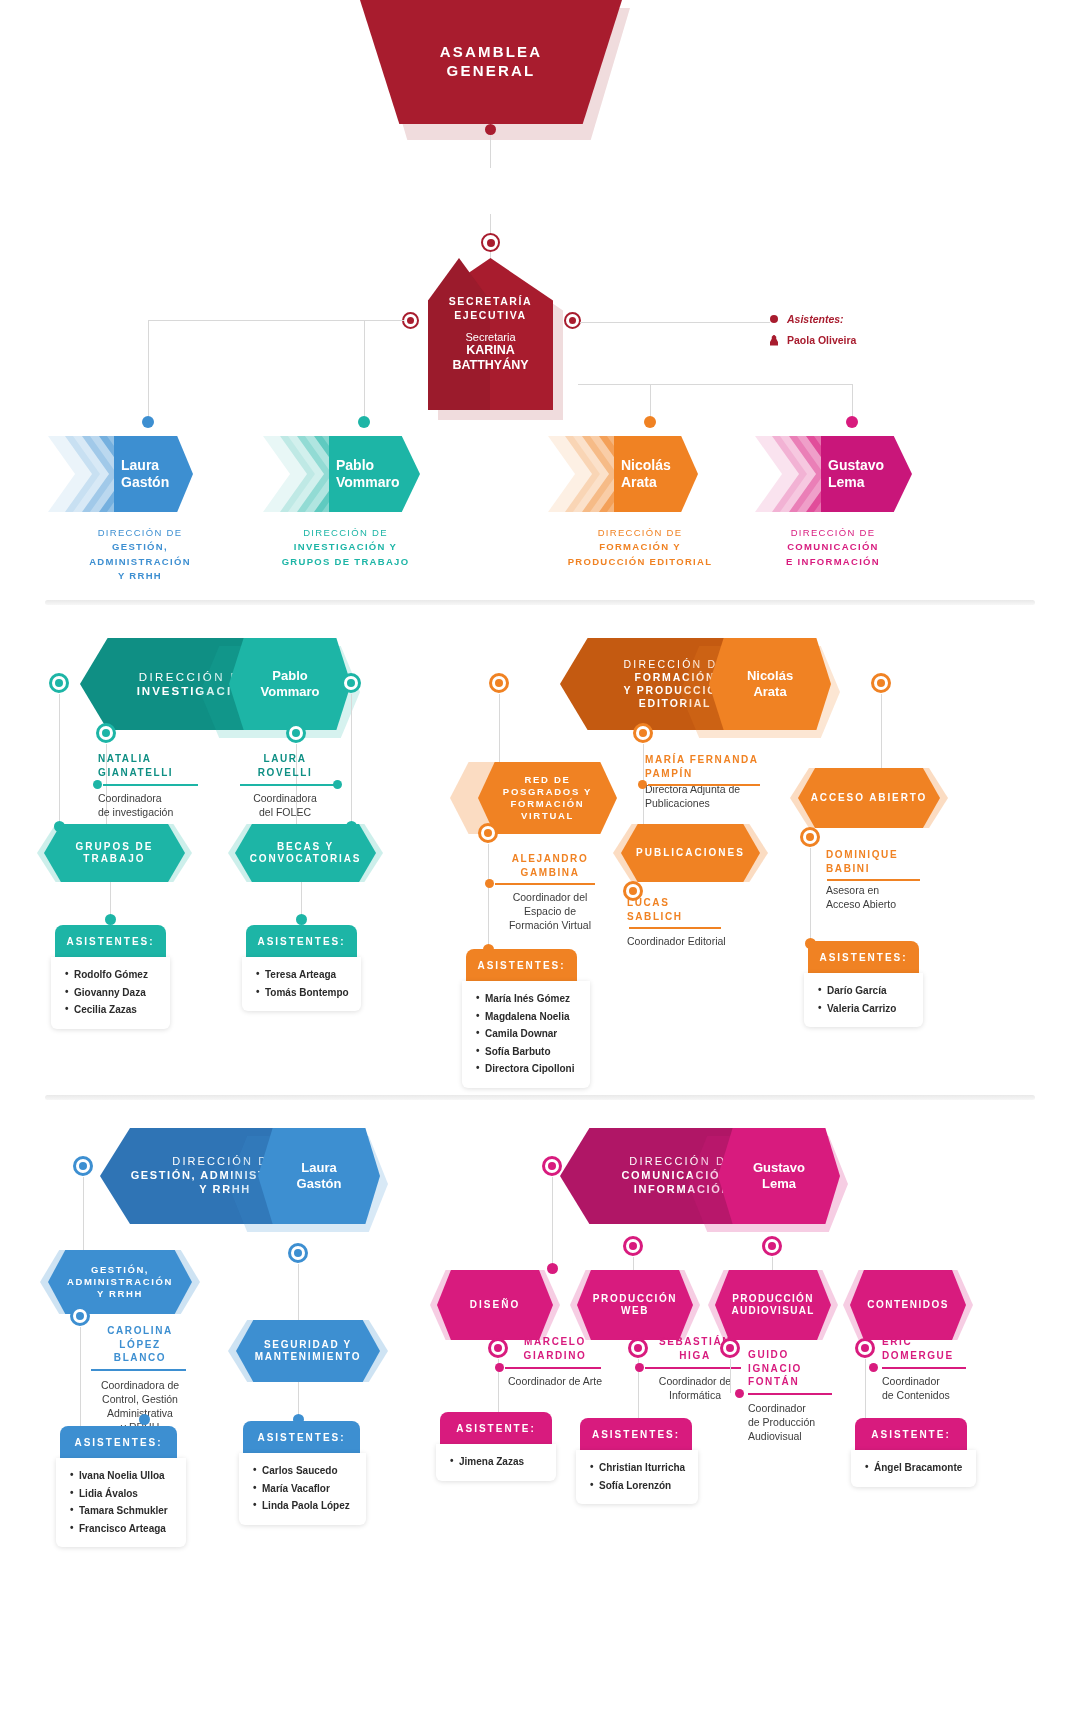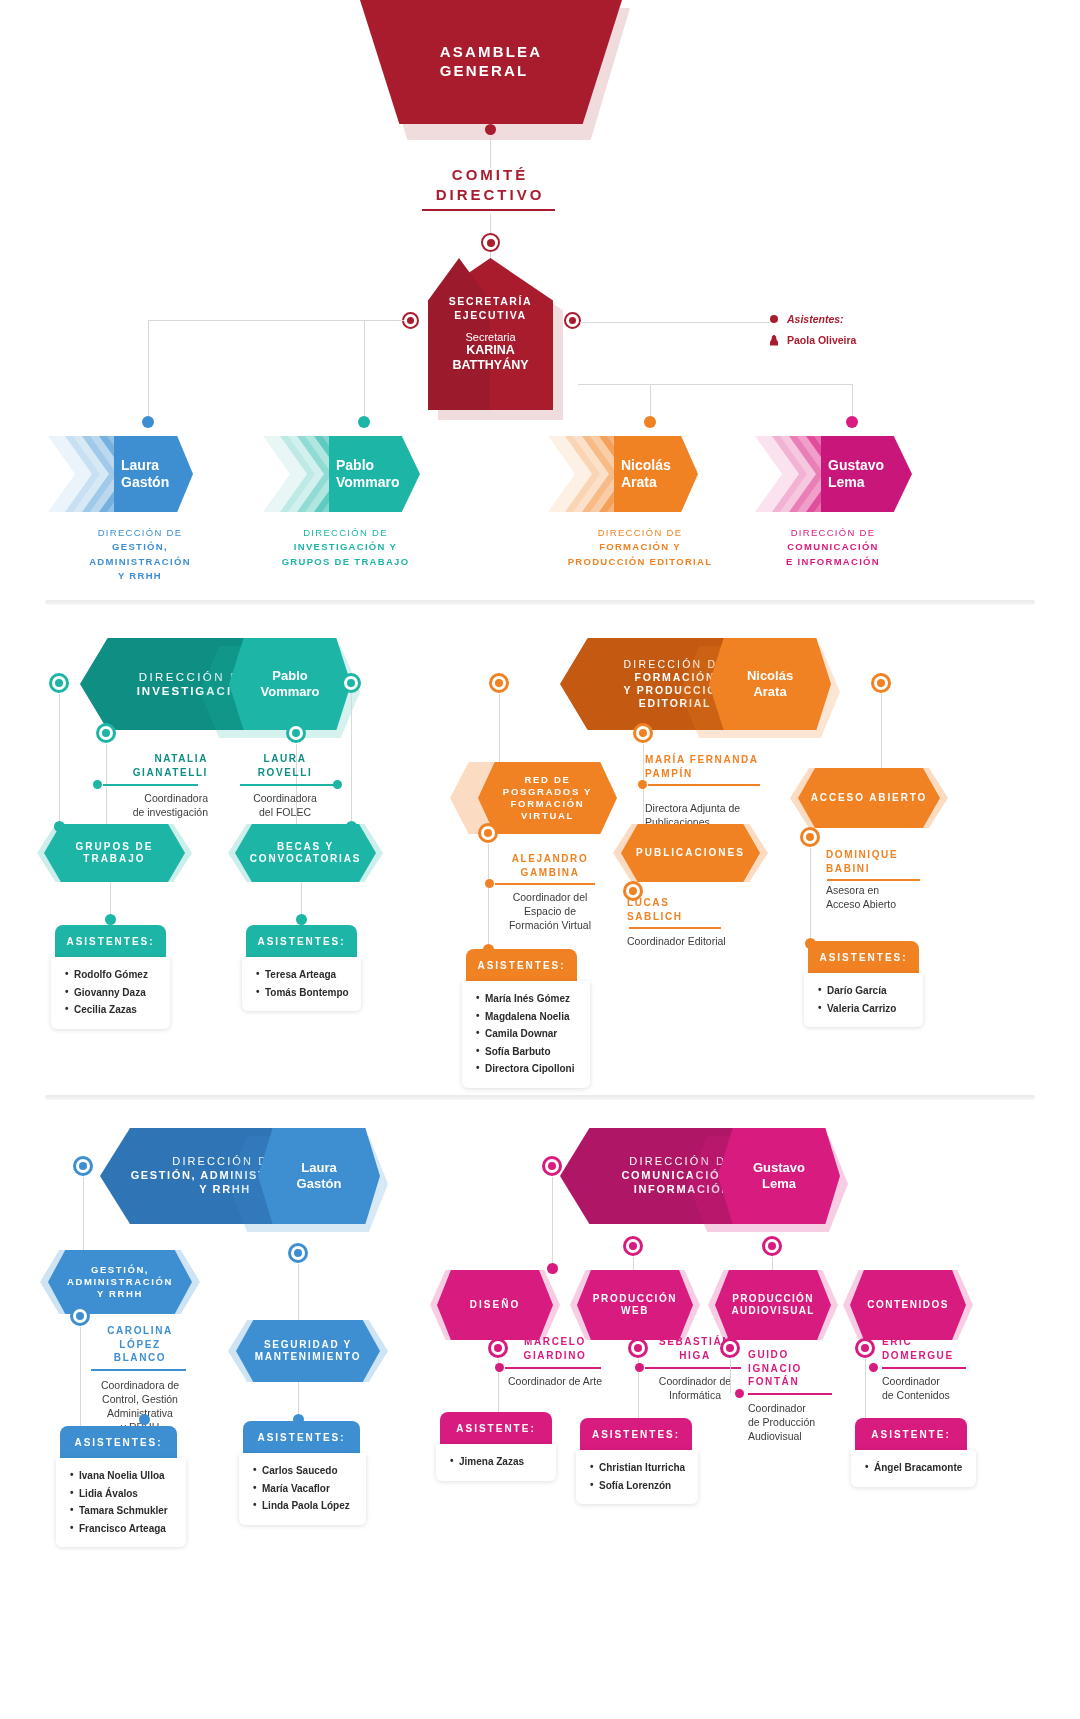--- a/index.html
+++ b/index.html
@@ -14,21 +14,21 @@
   .hexH { 
     clip-path: polygon(12% 0%, 88% 0%, 100% 50%, 88% 100%, 12% 100%, 0% 50%);
     display:flex; align-items:center; justify-content:center; text-align:center;
   }
   .hexV { 
     clip-path: polygon(50% 0%, 100% 28%, 100% 100%, 0% 100%, 0% 28%);
     display:flex; flex-direction:column; align-items:center; justify-content:center; text-align:center;
   }
   .trap {
     clip-path: polygon(0% 0%, 100% 0%, 85% 100%, 15% 100%);
-    display:flex; align-items:center; justify-content:center; text-align:left;
+    display:flex; align-items:center; justify-content:center; text-align:center;
   }
   .arrowR {
     clip-path: polygon(0% 0%, 80% 0%, 100% 50%, 80% 100%, 0% 100%);
   }
   .chev {
     clip-path: polygon(0% 0%, 48% 0%, 100% 50%, 48% 100%, 0% 100%, 52% 50%);
   }
   .rtab { border-radius:8px 8px 0 0; display:flex; align-items:center; justify-content:center; }
   .card { background:#fff; box-shadow:0 1px 5px rgba(0,0,0,.13); border-radius:0 0 6px 6px; }
 
@@ -64,27 +64,20 @@
   <div class="abs trap" style="left:360px;top:0px;width:262px;height:124px;background:#a81c2e;flex-direction:column;">
     <div class="ttl" style="font-size:15px;">
       <div>ASAMBLEA</div>
       <div>GENERAL</div>
     </div>
   </div>
 
   <div class="line lineV" style="left:490px;top:128px;height:40px;"></div>
   <div class="dot" style="left:485px;top:124px;width:11px;height:11px;background:#a81c2e;"></div>
 
-  <div class="abs" style="left:390px;top:165px;width:200px;text-align:center;">
-    <div style="color:#a81c2e;font-weight:bold;letter-spacing:3px;font-size:15px;line-height:1.35;">
-      <div>COMITÉ</div>
-      <div>DIRECTIVO</div>
-    </div>
-    <div class="abs" style="left:32px;top:44px;width:133px;height:2px;background:#a81c2e;"></div>
-  </div>
 
   <div class="line lineV" style="left:490px;top:214px;height:58px;"></div>
   <div class="ring" style="left:481px;top:233px;width:19px;height:19px;border:2.5px solid #a81c2e;">
     <i style="width:8px;height:8px;background:#a81c2e;"></i>
   </div>
 
   <div class="abs hexV" style="left:438px;top:268px;width:125px;height:152px;background:#f0dcdd;"></div>
   <div class="abs hexV" style="left:428px;top:258px;width:125px;height:152px;background:#a81c2e;"></div>
   <div class="abs hexV" style="left:428px;top:258px;width:62px;height:152px;background:#9b1b2c;"></div>
   <div class="abs" style="left:428px;top:258px;width:125px;height:152px;display:flex;flex-direction:column;
@@ -240,21 +233,21 @@
 
     <div class="ring" style="left:96px;top:723px;width:20px;height:20px;border:3px solid #1db5a6;">
       <i style="width:8px;height:8px;background:#1db5a6;"></i>
     </div>
     <div class="ring" style="left:286px;top:723px;width:20px;height:20px;border:3px solid #1db5a6;">
       <i style="width:8px;height:8px;background:#1db5a6;"></i>
     </div>
     <div class="line lineV" style="left:106px;top:744px;height:115px;"></div>
     <div class="line lineV" style="left:296px;top:744px;height:115px;"></div>
 
-    <div class="abs" style="left:98px;top:752px;width:110px;text-align:right;">
+    <div class="abs" style="left:98px;top:752px;width:110px;text-align:left;">
       <div class="person" style="color:#0f8f84;">
         <div>NATALIA</div>
         <div>GIANATELLI</div>
       </div>
       <div class="rule" style="left:5px;top:32px;width:95px;background:#1db5a6;"></div>
       <div class="dot" style="left:-5px;top:28px;width:9px;height:9px;background:#1db5a6;"></div>
       <div class="role" style="margin-top:12px;">
         <div>Coordinadora</div>
         <div>de investigación</div>
       </div>
@@ -387,21 +380,21 @@
       </ul>
     </div>
 
     <div class="abs" style="left:645px;top:753px;width:135px;">
       <div class="person" style="color:#f08223;">
         <div>MARÍA FERNANDA</div>
         <div>PAMPÍN</div>
       </div>
       <div class="rule" style="left:3px;top:31px;width:112px;background:#f08223;"></div>
       <div class="dot" style="left:-7px;top:27px;width:9px;height:9px;background:#f08223;"></div>
-      <div class="role" style="margin-top:21px;">
+      <div class="role" style="margin-top:2px;">
         <div>Directora Adjunta de</div>
         <div>Publicaciones</div>
       </div>
     </div>
     <div class="abs hexH" style="left:613px;top:824px;width:155px;height:58px;background:#f08223;opacity:.28;"></div>
     <div class="abs hexH" style="left:621px;top:824px;width:139px;height:58px;background:#f08223;">
       <div class="ttl" style="font-size:10px;letter-spacing:2px;">
         <div>PUBLICACIONES</div>
       </div>
     </div>

